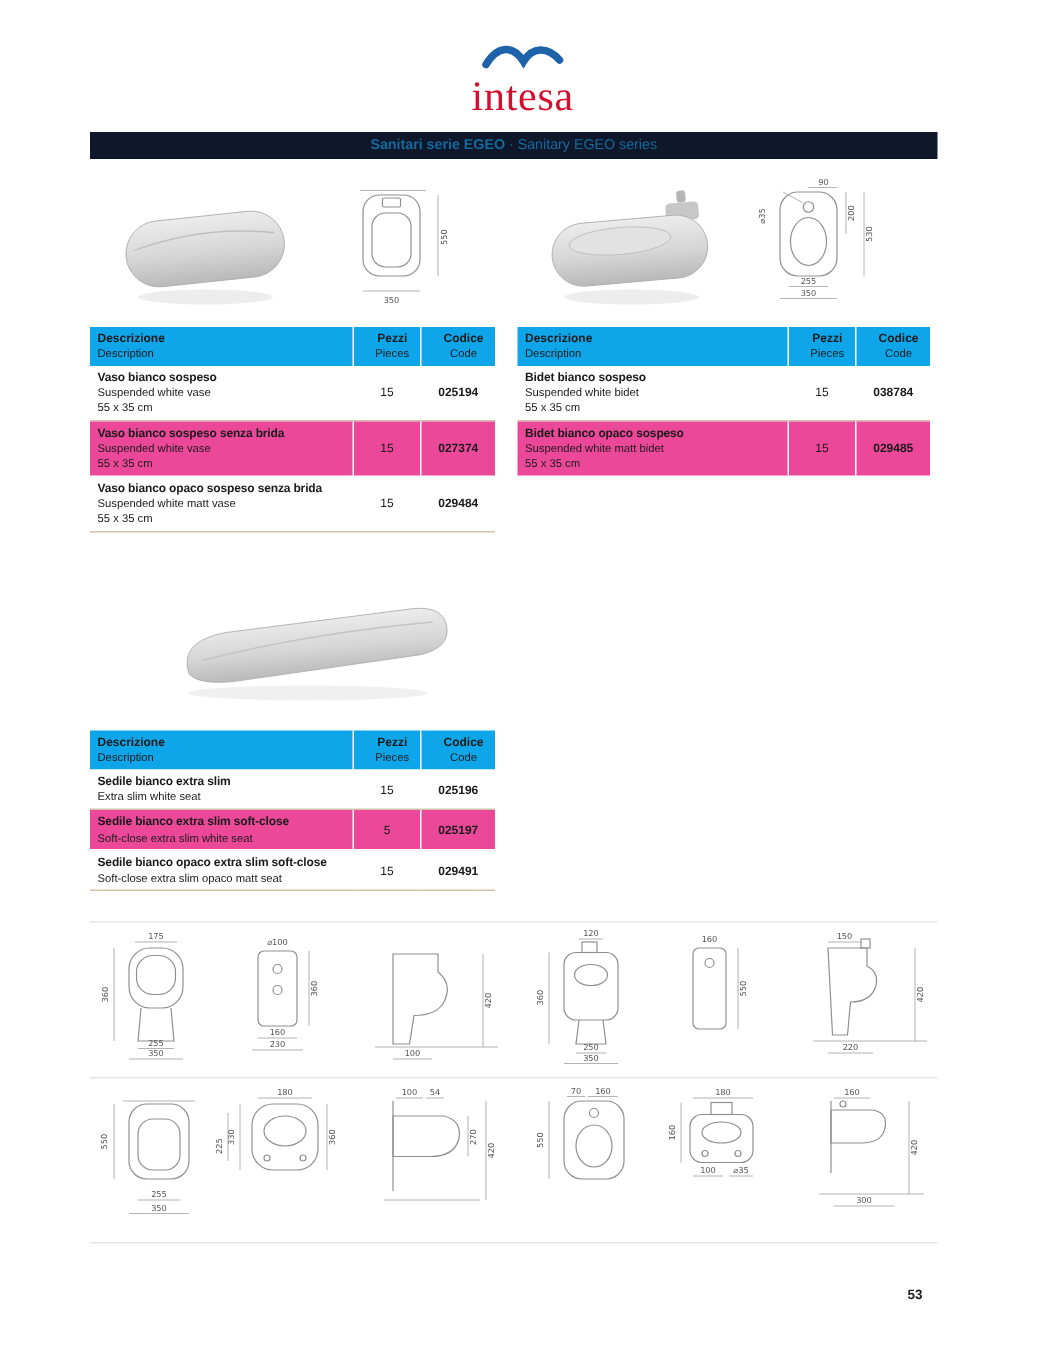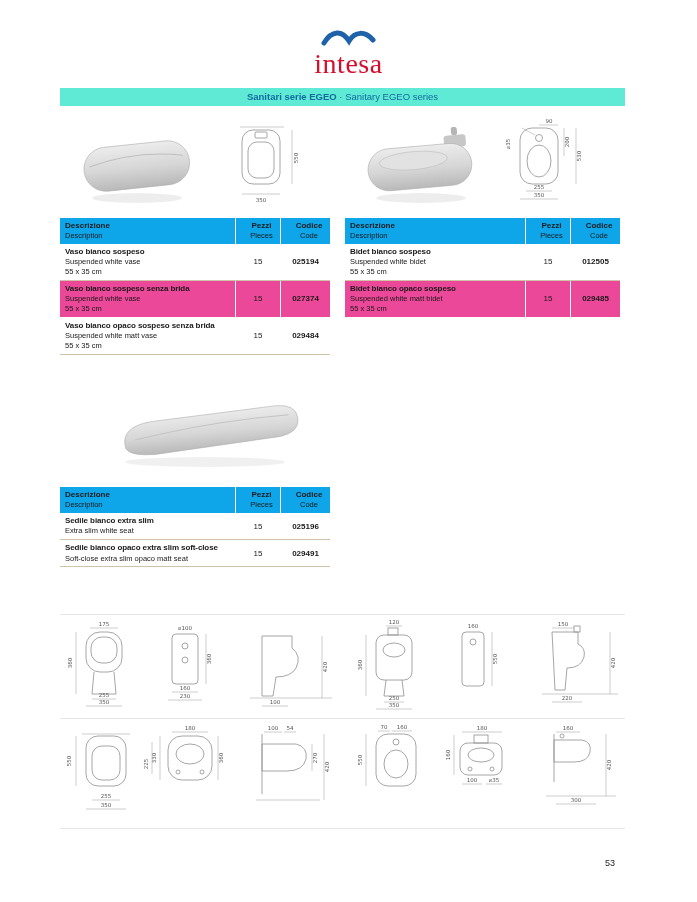--- a/index.html
+++ b/index.html
@@ -8,21 +8,21 @@
     position:relative; width:697px; height:902px; margin:0 auto;
     background:#ffffff; font-family:"Liberation Sans", sans-serif; color:#1a1a1a;
     overflow:hidden;
   }
   
   .logo { position:absolute; left:0; right:0; top:26px; text-align:center; }
   .wordmark { font-family:"Liberation Serif", serif; font-weight:400; font-size:28px;
               color:#d40f2e; letter-spacing:.5px; line-height:1; }
   
   .title-bar { position:absolute; left:60px; top:88px; width:565px; height:18px;
-               background:#5eead4; text-align:center; line-height:18px;
+               background:#0f172a; text-align:center; line-height:18px;
                font-size:9.5px; color:#146a9e; }
   .title-bold { font-weight:bold; }
   
   .photo, .diag, .tech { position:absolute; }
   .ol { fill:none; stroke:#8f8f8f; stroke-width:0.8; }
   .dl { stroke:#9a9a9a; stroke-width:0.5; }
   .dimt { font-family:"DejaVu Sans", sans-serif; font-size:5.5px; fill:#555; }
   
   .ptable { position:absolute; }
   .thead { display:grid; background:#0ea5e9; }
@@ -35,21 +35,21 @@
   .trow { display:grid; background:#fff; border-bottom:1px solid #cfc3a8; }
   .trow.shaded { background:#ec4899; border-bottom:1px solid #fff; }
   .c-desc { padding:3px 5px; overflow:hidden; }
   .r-title { font-weight:bold; font-size:8px; line-height:1.3; white-space:nowrap; letter-spacing:-0.1px; }
   .r-sub { font-size:7.5px; line-height:1.3; }
   .c-num { display:flex; align-items:center; justify-content:center; font-size:8px;
            border-left:1px solid #fff; }
   .c-code { font-weight:bold; }
   
   .sep { position:absolute; left:60px; width:565px; border-top:1px solid #e6e6e6; }
-  .pagenum { position:absolute; right:82px; top:858px; font-size:9px; color:#222; }
+  .pagenum { position:absolute; right:82px; top:858px; font-size:9px; color:#222;font-weight:bold; }
 </style>
 </head>
 <body>
 
 <div class="page">
 
   
   <svg width="0" height="0">
     <defs>
       <linearGradient id="gp" x1="0" y1="0" x2="0" y2="1">
@@ -193,21 +193,21 @@
         <div class="h-en">Code</div>
       </div>
     </div>
     <div class="trow cols-r">
       <div class="c-desc">
         <div class="r-title">Bidet bianco sospeso</div>
         <div class="r-sub">Suspended white bidet</div>
         <div class="r-sub">55 x 35 cm</div>
       </div>
       <div class="c-num">15</div>
-      <div class="c-num c-code">012505</div>
+      <div class="c-num c-code">038784</div>
     </div>
     <div class="trow cols-r shaded">
       <div class="c-desc">
         <div class="r-title">Bidet bianco opaco sospeso</div>
         <div class="r-sub">Suspended white matt bidet</div>
         <div class="r-sub">55 x 35 cm</div>
       </div>
       <div class="c-num">15</div>
       <div class="c-num c-code">029485</div>
     </div>
@@ -240,20 +240,28 @@
         <div class="h-en">Code</div>
       </div>
     </div>
     <div class="trow cols-l">
       <div class="c-desc">
         <div class="r-title">Sedile bianco extra slim</div>
         <div class="r-sub">Extra slim white seat</div>
       </div>
       <div class="c-num">15</div>
       <div class="c-num c-code">025196</div>
+    </div>
+    <div class="trow cols-l shaded">
+      <div class="c-desc">
+        <div class="r-title">Sedile bianco extra slim soft-close</div>
+        <div class="r-sub">Soft-close extra slim white seat</div>
+      </div>
+      <div class="c-num">5</div>
+      <div class="c-num c-code">025197</div>
     </div>
     <div class="trow cols-l">
       <div class="c-desc">
         <div class="r-title">Sedile bianco opaco extra slim soft-close</div>
         <div class="r-sub">Soft-close extra slim opaco matt seat</div>
       </div>
       <div class="c-num">15</div>
       <div class="c-num c-code">029491</div>
     </div>
   </div>

